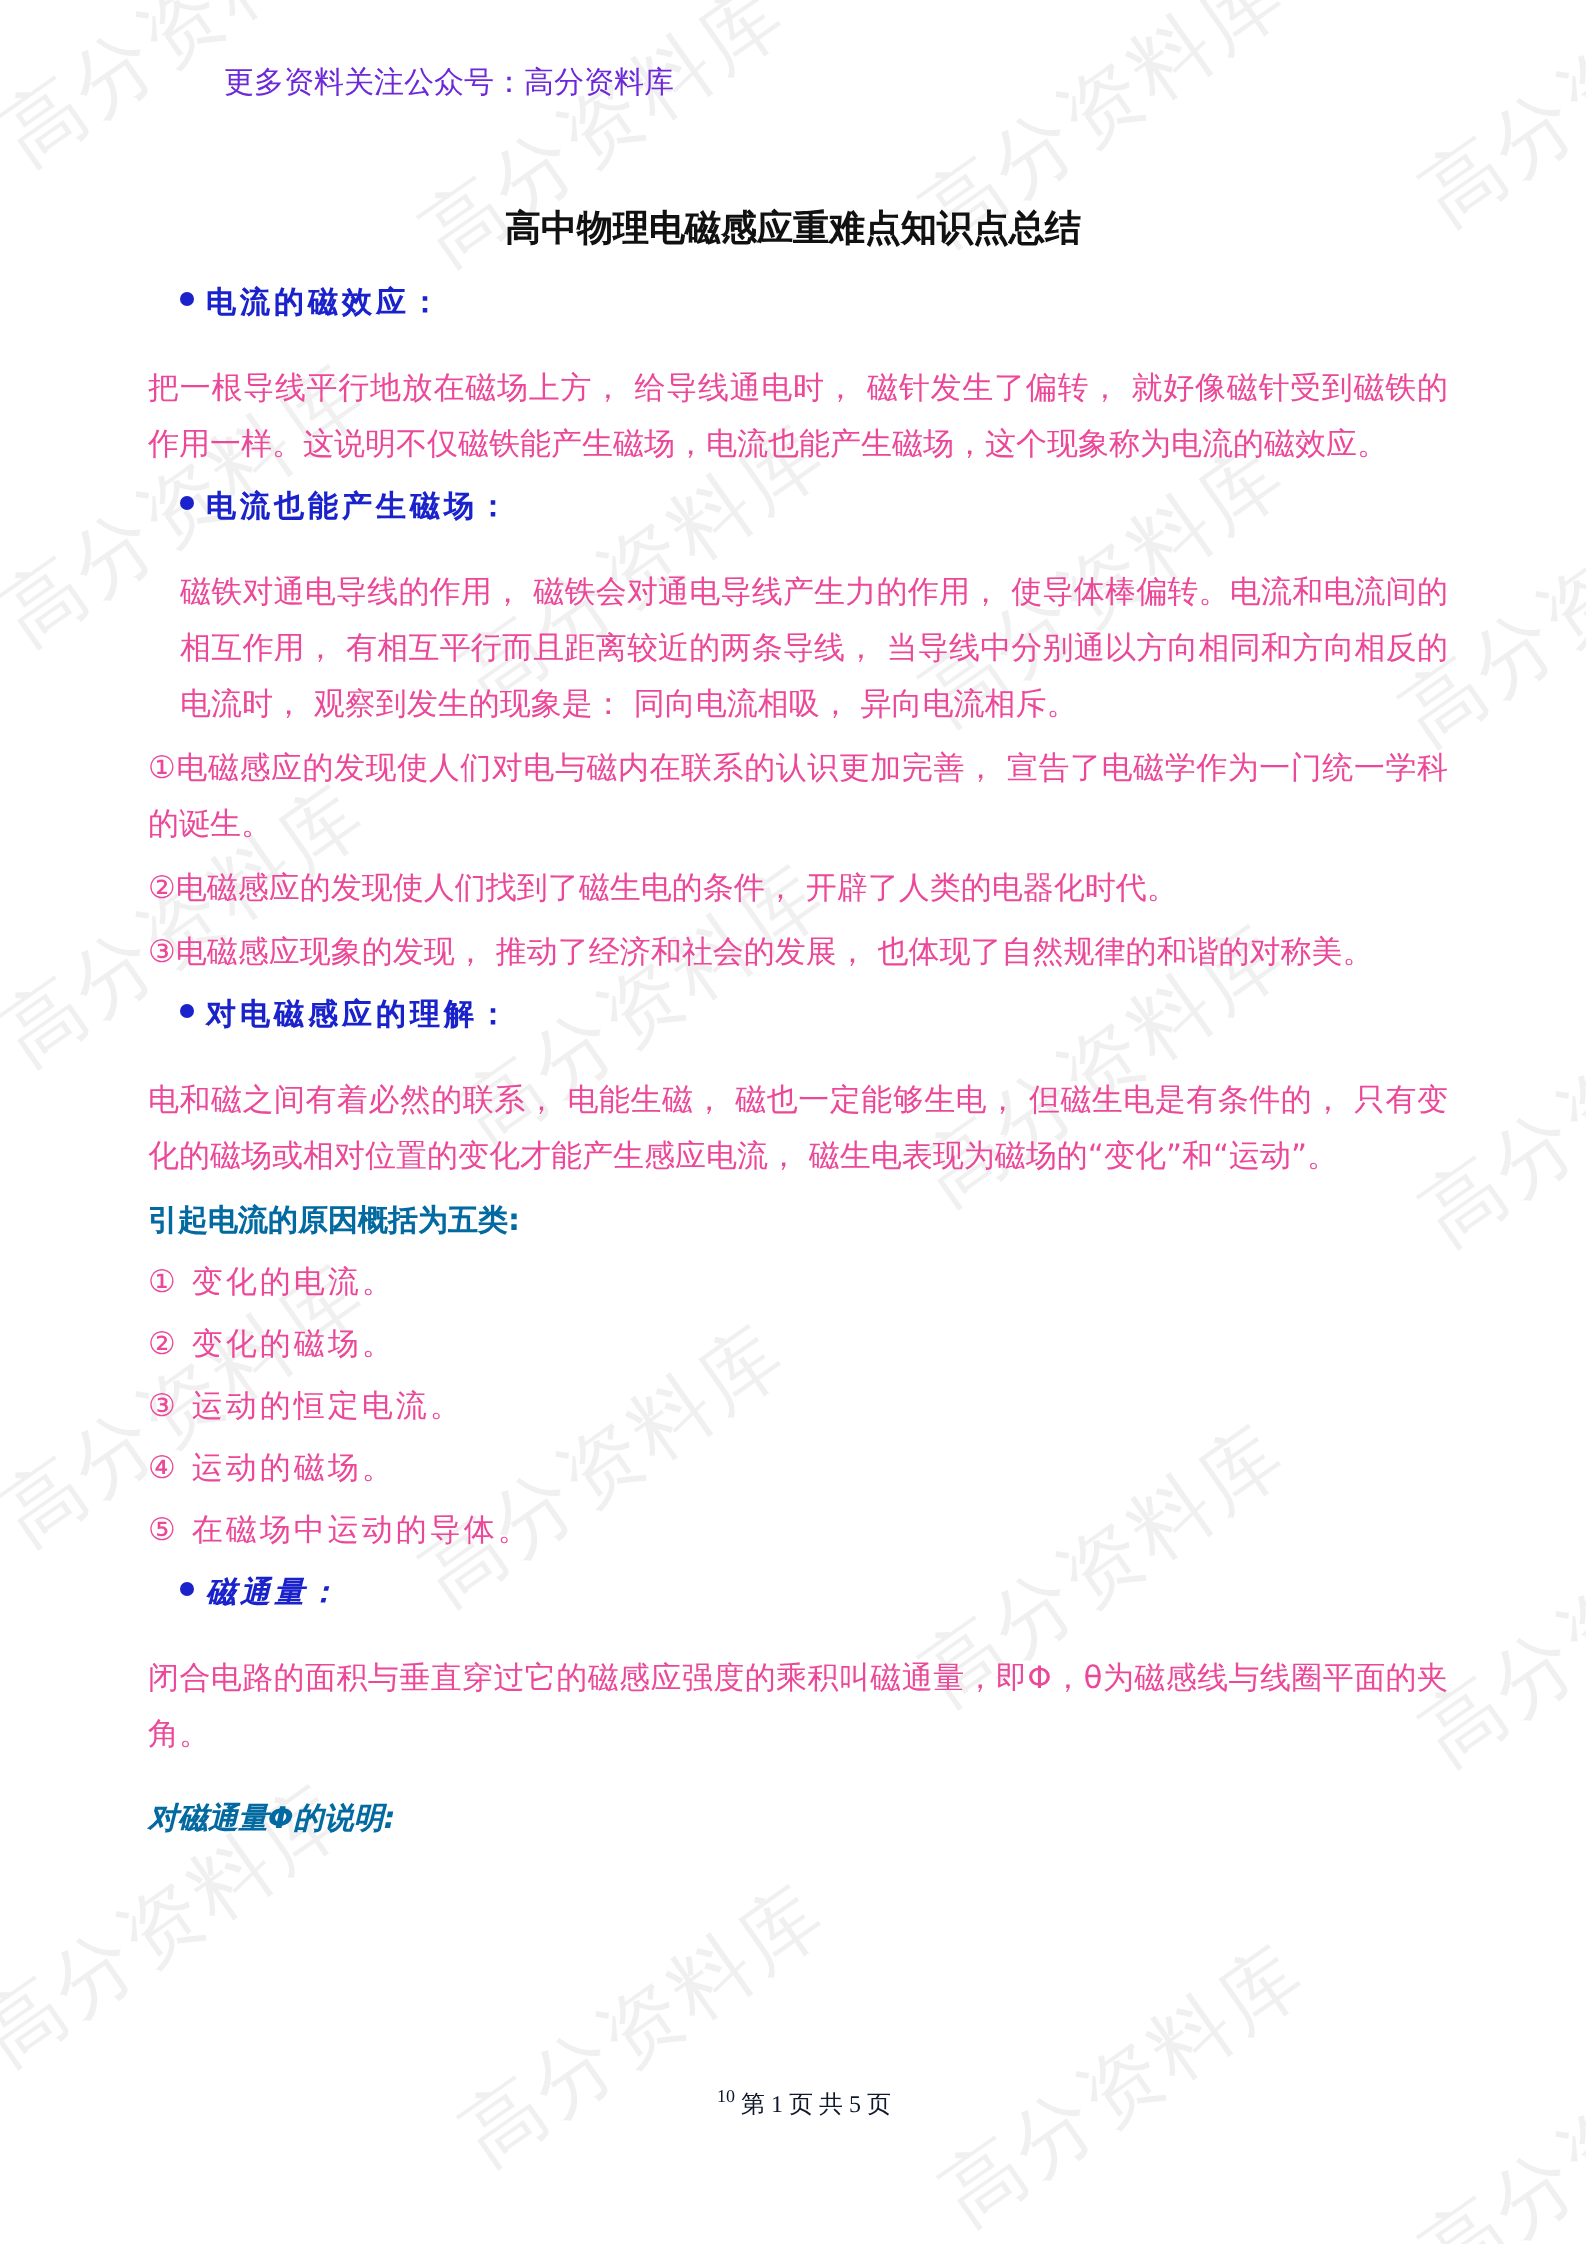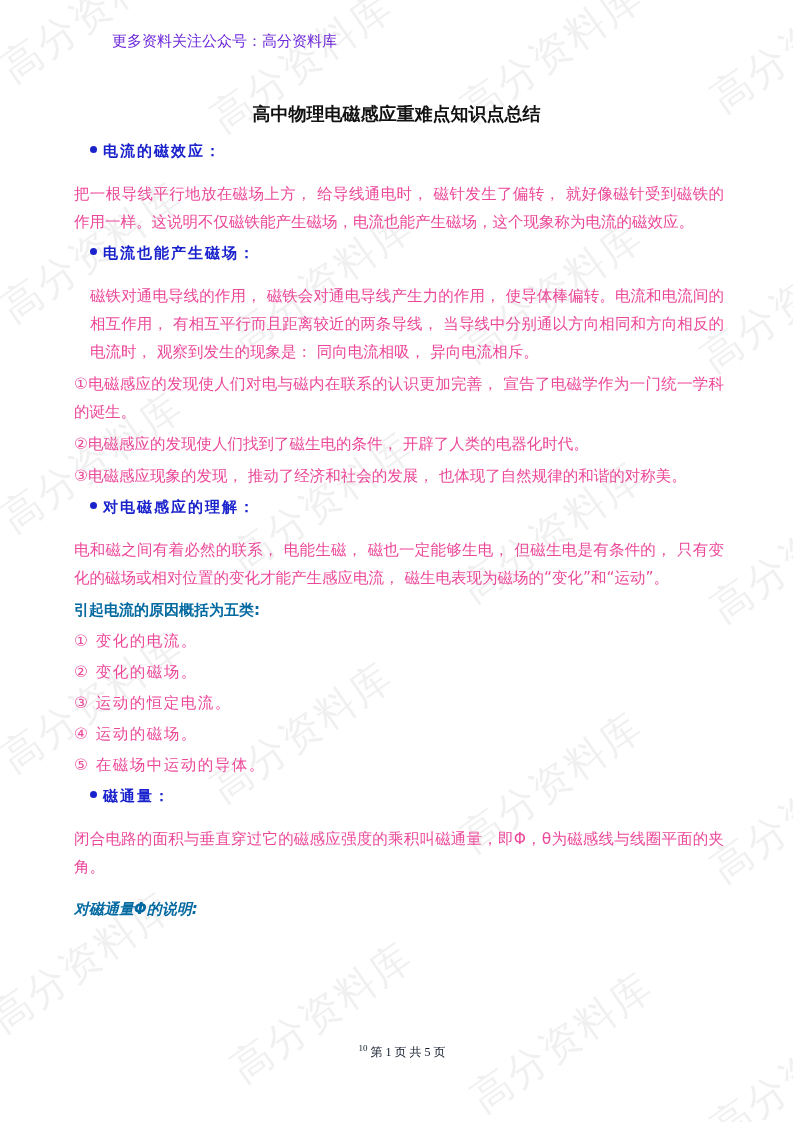--- a/index.html
+++ b/index.html
@@ -81,21 +81,21 @@
     <div class="h-blue" style="margin-top:4px;"><span class="dot"></span><span>对电磁感应的理解：</span></div>
     <p class="p" style="margin-top:4px;">电和磁之间有着必然的联系， 电能生磁， 磁也一定能够生电， 但磁生电是有条件的， 只有变化的磁场或相对位置的变化才能产生感应电流， 磁生电表现为磁场的“变化”和“运动”。</p>
 
     <div class="h-black" style="margin-top:2px;">引起电流的原因概括为五类:</div>
     <p class="p" style="line-height:31px;letter-spacing:1.5px;">① 变化的电流。</p>
     <p class="p" style="line-height:31px;letter-spacing:1.5px;">② 变化的磁场。</p>
     <p class="p" style="line-height:31px;letter-spacing:1.5px;">③ 运动的恒定电流。</p>
     <p class="p" style="line-height:31px;letter-spacing:1.5px;">④ 运动的磁场。</p>
     <p class="p" style="line-height:31px;letter-spacing:1.5px;">⑤ 在磁场中运动的导体。</p>
 
-    <div class="h-blue" style="margin-top:2px;"><span class="dot"></span><span>磁通量：</span></div>
+    <div class="h-blue" style="margin-top:2px;font-style:italic;"><span class="dot"></span><span>磁通量：</span></div>
     <p class="p" style="margin-top:4px;">闭合电路的面积与垂直穿过它的磁感应强度的乘积叫磁通量，即Φ，θ为磁感线与线圈平面的夹角。</p>
     <div class="h-black" style="margin-top:12px;font-style:italic;">对磁通量Φ的说明:</div>
   </div>
 
   <div class="footer">
     <sup>10</sup>
     <span>第 1 页 共 5 页</span>
   </div>
 </div>
 

